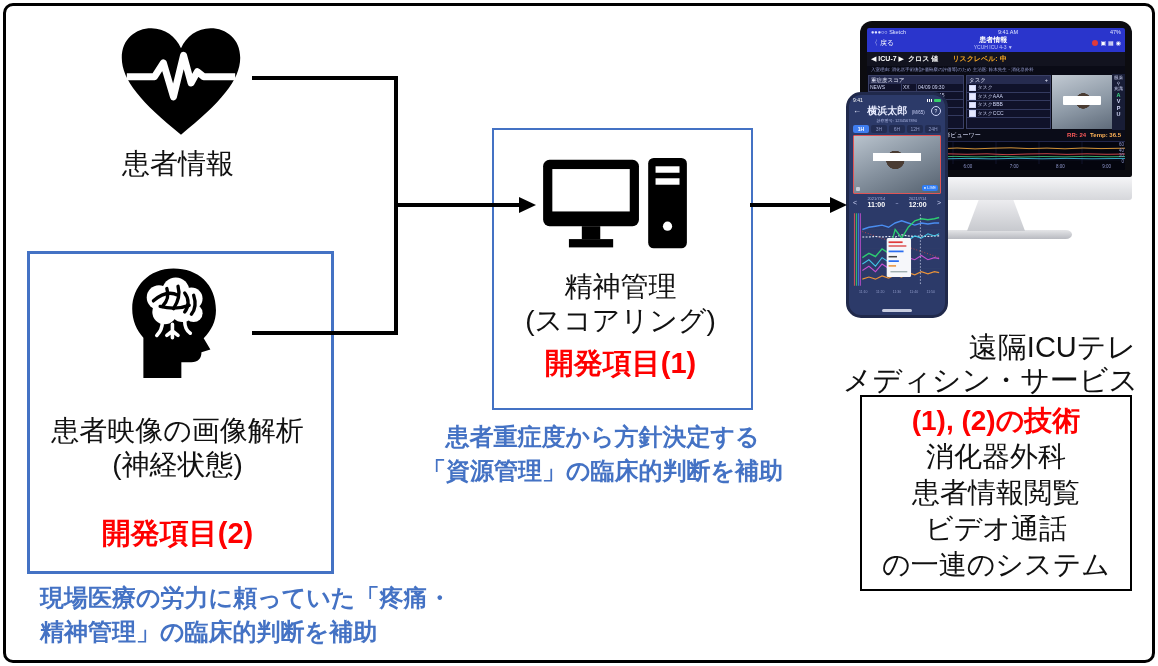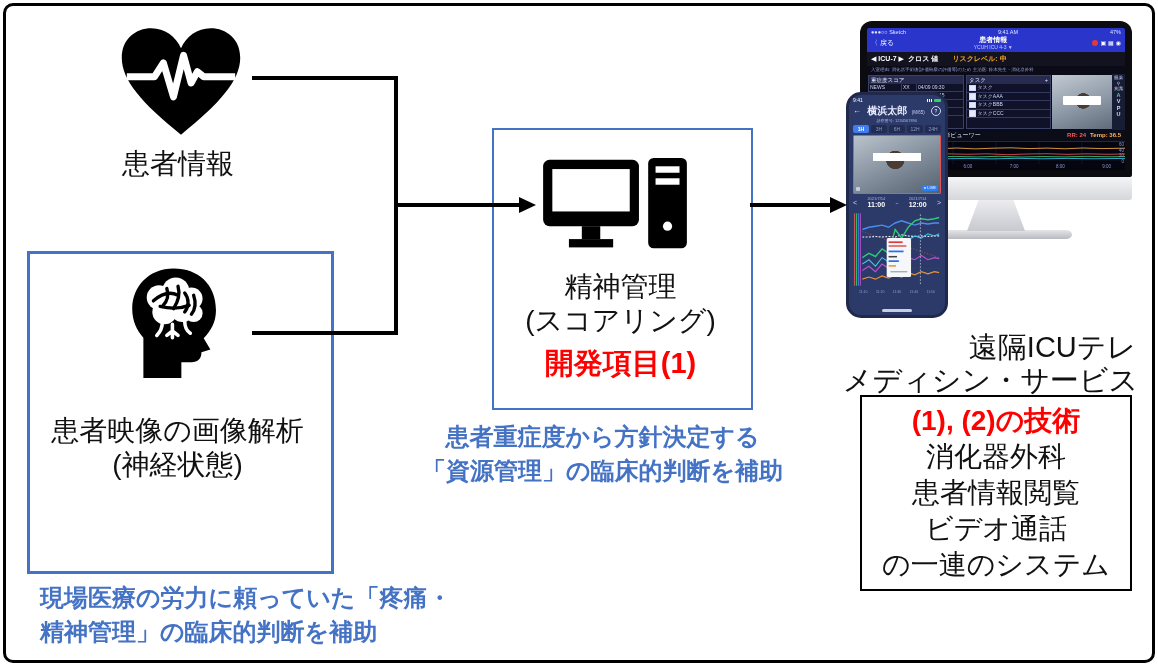--- a/index.html
+++ b/index.html
@@ -138,20 +138,21 @@
     <g stroke="#fff" stroke-width="3.2" fill="none" stroke-linecap="round">
       <path d="M36,52 C36,58 34,61 31,64"></path>
       <path d="M45,54 L45,66 M45,60 L40,64 M45,60 L50,64"></path>
       <path d="M56,51 C56,57 58,60 61,62"></path>
     </g>
   </svg>
   <div class="abs jp" style="left:27px;top:414px;width:301px;">
     <div>患者映像の画像解析</div>
     <div>(神経状態)</div>
   </div>
+  <div class="abs red-label" style="left:27px;top:514px;width:301px;text-align:center;">開発項目(2)</div>
 
   <div class="abs blue-note" style="left:40px;top:581px;">
     <div>現場医療の労力に頼っていた「疼痛・</div>
     <div>精神管理」の臨床的判断を補助</div>
   </div>
 
   <div id="box-scoring" class="box-blue"></div>
   <svg class="abs" style="left:541px;top:158px;" width="148" height="94" viewBox="0 0 160 102">
     <rect x="2" y="2" width="104" height="72" rx="7" fill="#000"></rect>
     <rect x="12" y="12" width="84" height="46" fill="#fff"></rect>

